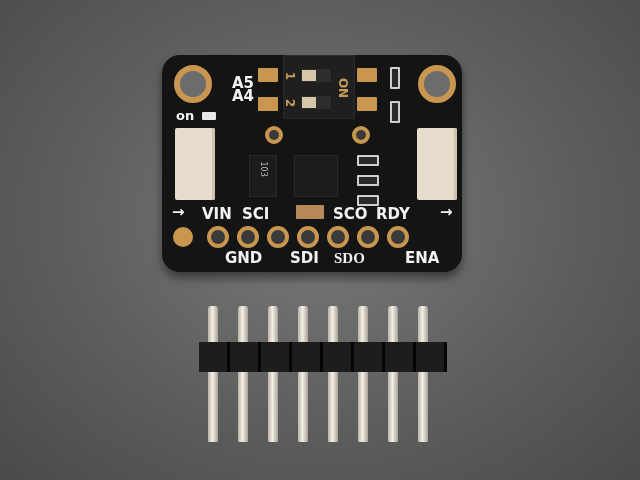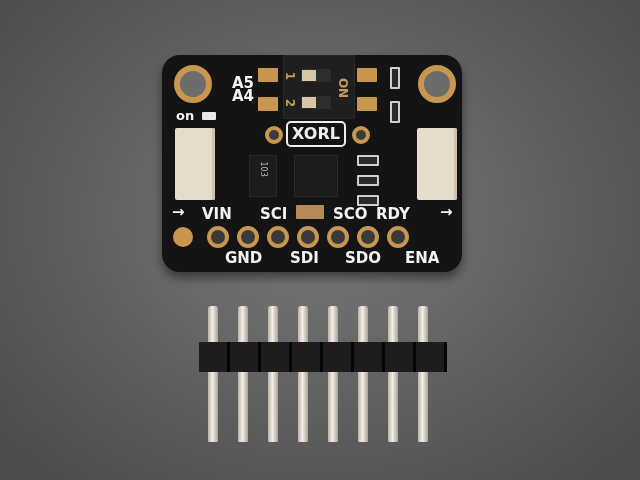--- a/index.html
+++ b/index.html
@@ -56,51 +56,50 @@
   <div class="smd dark" style="left:228px;top:46px;width:10px;height:22px;"></div>
 
   <span class="silk sm" style="left:14px;top:54px;">on</span>
   <div class="smd" style="left:40px;top:57px;width:14px;height:8px;background:#e8e8e8;"></div>
 
   <div class="jst" style="left:13px;top:73px;"></div>
   <div class="jst" style="left:255px;top:73px;"></div>
 
   <div class="pad" style="left:103px;top:71px;width:10px;height:10px;"></div>
   <div class="pad" style="left:190px;top:71px;width:10px;height:10px;"></div>
-  <div class="xorl">XORL</div>
 
   <div class="chip" style="left:87px;top:100px;width:26px;height:40px;">
     <span style="display:block;color:#bbb;font-size:8px;transform:rotate(90deg);margin-top:14px;">103</span>
   </div>
   <div class="chip" style="left:132px;top:100px;width:42px;height:40px;"></div>
   <div class="smd" style="left:134px;top:150px;width:28px;height:14px;background:#b58a58;"></div>
 
   <div class="smd dark" style="left:195px;top:100px;width:22px;height:11px;"></div>
   <div class="smd dark" style="left:195px;top:120px;width:22px;height:11px;"></div>
   <div class="smd dark" style="left:195px;top:140px;width:22px;height:11px;"></div>
 
   <span class="silk" style="left:10px;top:150px;">→</span>
   <span class="silk" style="left:40px;top:152px;">VIN</span>
-  <span class="silk" style="left:98px;top:152px;">SCI</span>
+  <span class="silk" style="left:80px;top:152px;">SCI</span>
   <span class="silk" style="left:171px;top:152px;">SCO</span>
   <span class="silk" style="left:214px;top:152px;">RDY</span>
   <span class="silk" style="left:278px;top:150px;">→</span>
 
   <div class="pad solid" style="left:11px;top:172px;width:12px;height:12px;"></div>
   <div class="pad" style="left:45px;"></div>
   <div class="pad" style="left:75px;"></div>
   <div class="pad" style="left:105px;"></div>
   <div class="pad" style="left:135px;"></div>
   <div class="pad" style="left:165px;"></div>
   <div class="pad" style="left:195px;"></div>
   <div class="pad" style="left:225px;"></div>
 
   <span class="silk" style="left:63px;top:196px;">GND</span>
   <span class="silk" style="left:128px;top:196px;">SDI</span>
-  <span class="silk" style="left:183px;top:196px;">SDO</span>
+  <span class="silk" style="left:172px;top:196px;font-family:Liberation Serif, serif;">SDO</span>
   <span class="silk" style="left:243px;top:196px;">ENA</span>
 </div>
 
 <div>
   <div class="hdr-pin" style="left:208px;top:306px;height:136px;"></div>
   <div class="hdr-pin" style="left:238px;top:306px;height:136px;"></div>
   <div class="hdr-pin" style="left:268px;top:306px;height:136px;"></div>
   <div class="hdr-pin" style="left:298px;top:306px;height:136px;"></div>
   <div class="hdr-pin" style="left:328px;top:306px;height:136px;"></div>
   <div class="hdr-pin" style="left:358px;top:306px;height:136px;"></div>

